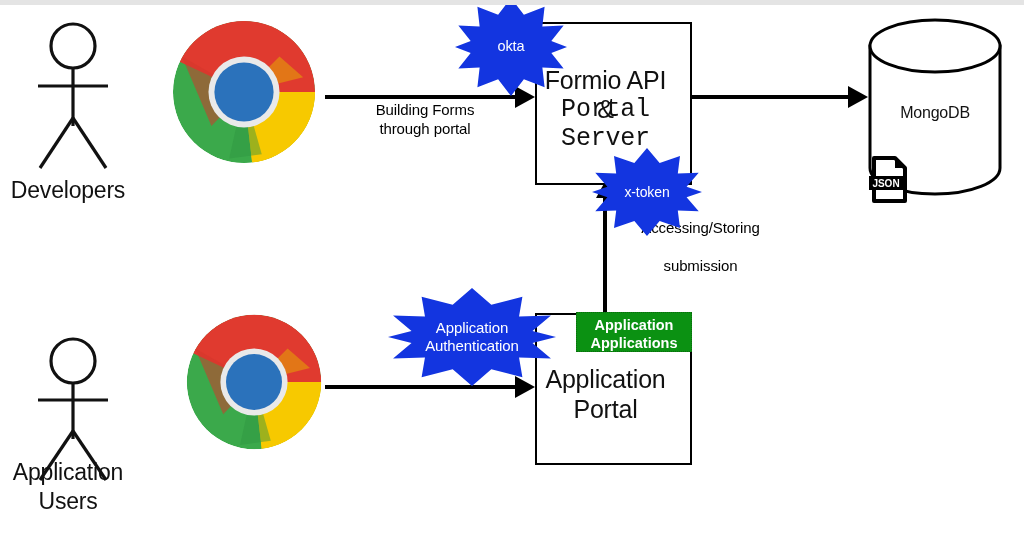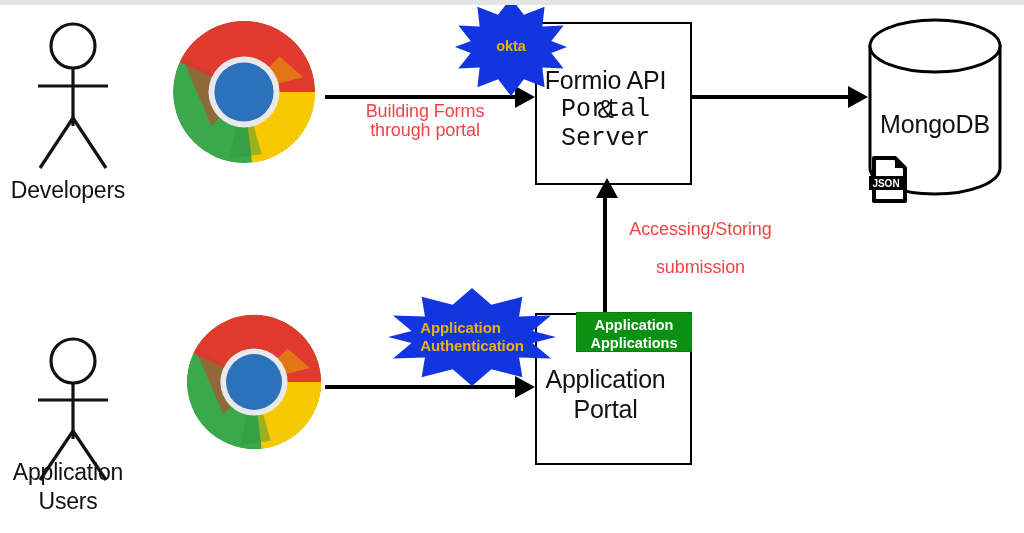--- a/index.html
+++ b/index.html
@@ -90,22 +90,22 @@
   .arrow-u {
     position: absolute;
     width: 0; height: 0;
     border-left: 11px solid transparent;
     border-right: 11px solid transparent;
     border-bottom: 20px solid #000000;
   }
   .edge-label {
     position: absolute;
     text-align: center;
-    font-size: 18px;
-    color: #ef4444;
+    font-size: 15px;
+    color: #000000;
     line-height: 1.3;
     letter-spacing: -0.1px;
   }
 
   
   .star {
     position: absolute;
     background: #1335e0;
     clip-path: polygon(
       50% 0%, 61.5% 17%, 80% 9%, 78% 29%, 97% 28%,
@@ -113,23 +113,23 @@
       80% 91%, 61.5% 83%, 50% 100%, 38.5% 83%, 20% 91%,
       22% 71%, 3% 72%, 14% 56%, 0% 50%, 14% 44%,
       3% 28%, 22% 29%, 20% 9%, 38.5% 17%
     );
     display: flex;
     align-items: center;
     justify-content: center;
     z-index: 25;
   }
   .star-text {
-    color: #eab308;
-    font-weight: bold;
-    text-align: left;
+    color: #ffffff;
+    font-weight: normal;
+    text-align: center;
     line-height: 1.2;
     letter-spacing: -0.1px;
   }
 
   
   .svg-node { position: absolute; }
 </style>
 </head>
 <body>
 
@@ -179,34 +179,37 @@
     <span class="star-text" style="font-size:14.5px;">okta</span>
   </div>
 
   <div class="line-h" style="left:692px; top:95px; width:163px;"></div>
   <div class="arrow-r" style="left:848px; top:86px;"></div>
 
   <svg class="svg-node" style="left:862px; top:16px; width:146px; height:182px;" viewBox="0 0 146 182">
     <path d="M8 30 L8 152 A65 26 0 0 0 138 152 L138 30 Z" fill="#ffffff" stroke="#000000" stroke-width="3"></path>
     <ellipse cx="73" cy="30" rx="65" ry="26" fill="#ffffff" stroke="#000000" stroke-width="3"></ellipse>
   </svg>
-  <div class="actor-label" style="left:862px; top:110px; width:146px; font-size:25px;">MongoDB</div>
+  <div class="actor-label" style="left:862px; top:104px; width:146px; font-size:16px;">MongoDB</div>
 
   <svg class="svg-node" style="left:868px; top:155px; width:42px; height:50px;" viewBox="0 0 42 50">
     <path d="M6 3 L27 3 L37 13 L37 46 L6 46 Z" fill="#ffffff" stroke="#000000" stroke-width="4" stroke-linejoin="round"></path>
     <path d="M27 3 L27 13 L37 13 Z" fill="#000000"></path>
     <rect x="1" y="21" width="34" height="14" fill="#000000"></rect>
     <text x="18" y="32" font-family="'Liberation Sans', sans-serif" font-size="10" font-weight="bold" fill="#ffffff" text-anchor="middle">JSON</text>
   </svg>
 
   <div class="line-v" style="left:603px; top:196px; height:120px;"></div>
   <div class="arrow-u" style="left:596px; top:178px;"></div>
   <div class="edge-label" style="left:608px; top:218px; width:185px; text-align:center;">Accessing/Storing</div>
   <div class="edge-label" style="left:608px; top:256px; width:185px; text-align:center;">submission</div>
 
+  <div class="star" style="left:592px; top:148px; width:110px; height:88px;">
+    <span class="star-text" style="font-size:14px;">x-token</span>
+  </div>
 
   <svg class="svg-node" style="left:18px; top:334px; width:110px; height:152px;" viewBox="0 0 110 152">
     <circle cx="55" cy="27" r="22" fill="#ffffff" stroke="#111111" stroke-width="3.2"></circle>
     <line x1="55" y1="49" x2="55" y2="105" stroke="#111111" stroke-width="3.2"></line>
     <line x1="20" y1="66" x2="90" y2="66" stroke="#111111" stroke-width="3.2"></line>
     <line x1="55" y1="97" x2="22" y2="146" stroke="#111111" stroke-width="3.2"></line>
     <line x1="55" y1="97" x2="88" y2="146" stroke="#111111" stroke-width="3.2"></line>
   </svg>
   <div class="actor-label" style="left:-12px; top:460px; width:160px;">Application</div>
   <div class="actor-label" style="left:-12px; top:489px; width:160px;">Users</div>

